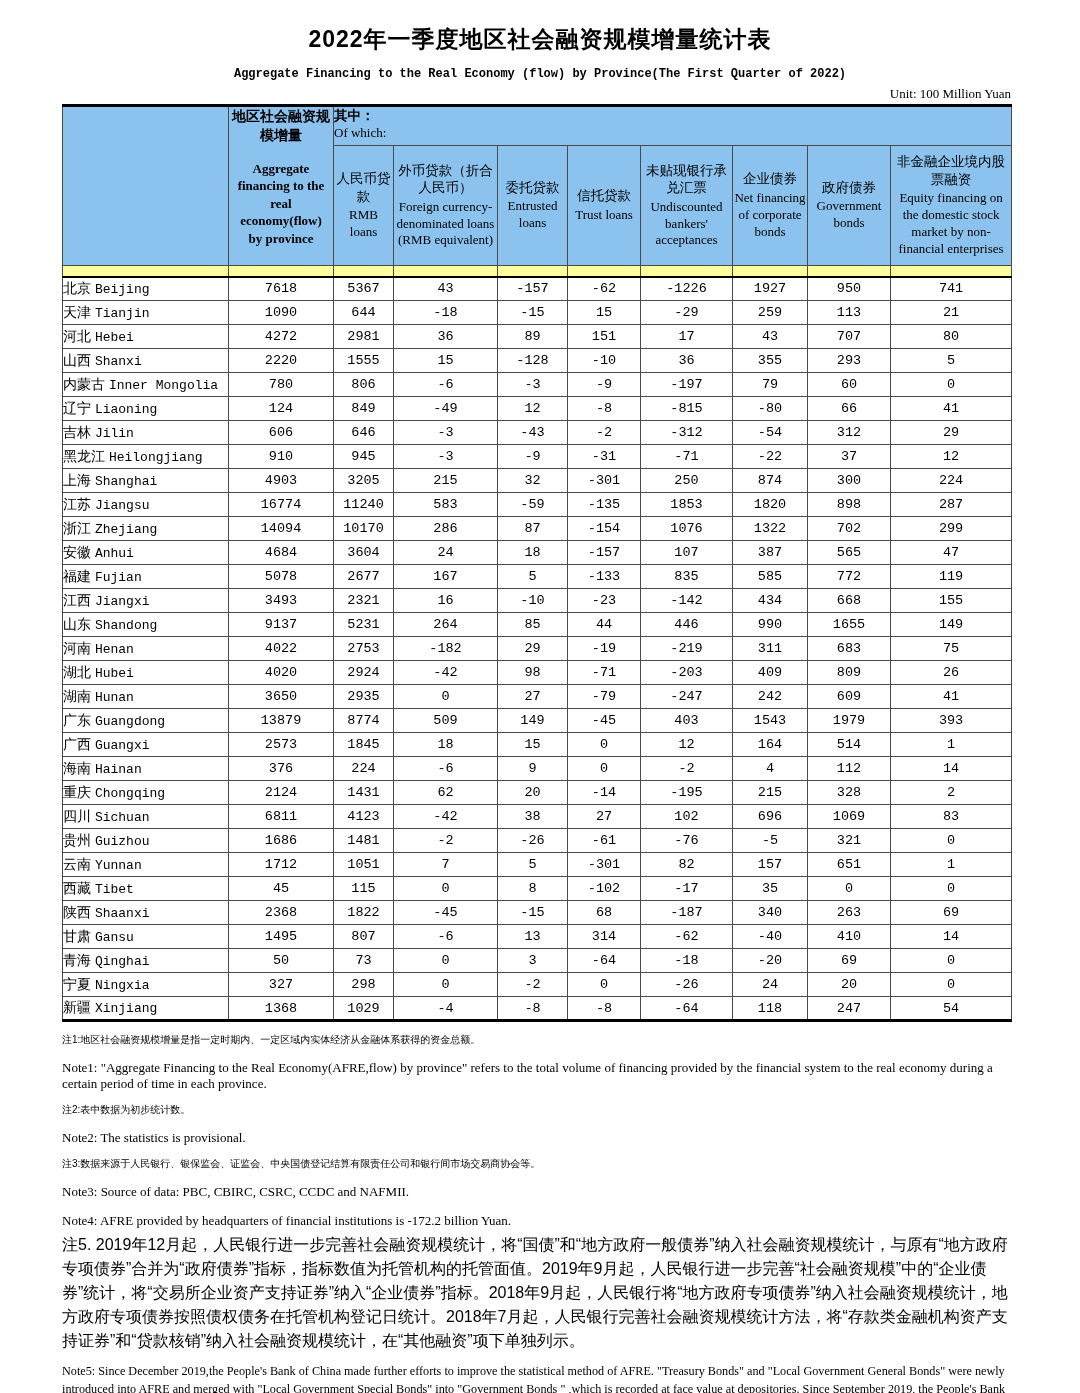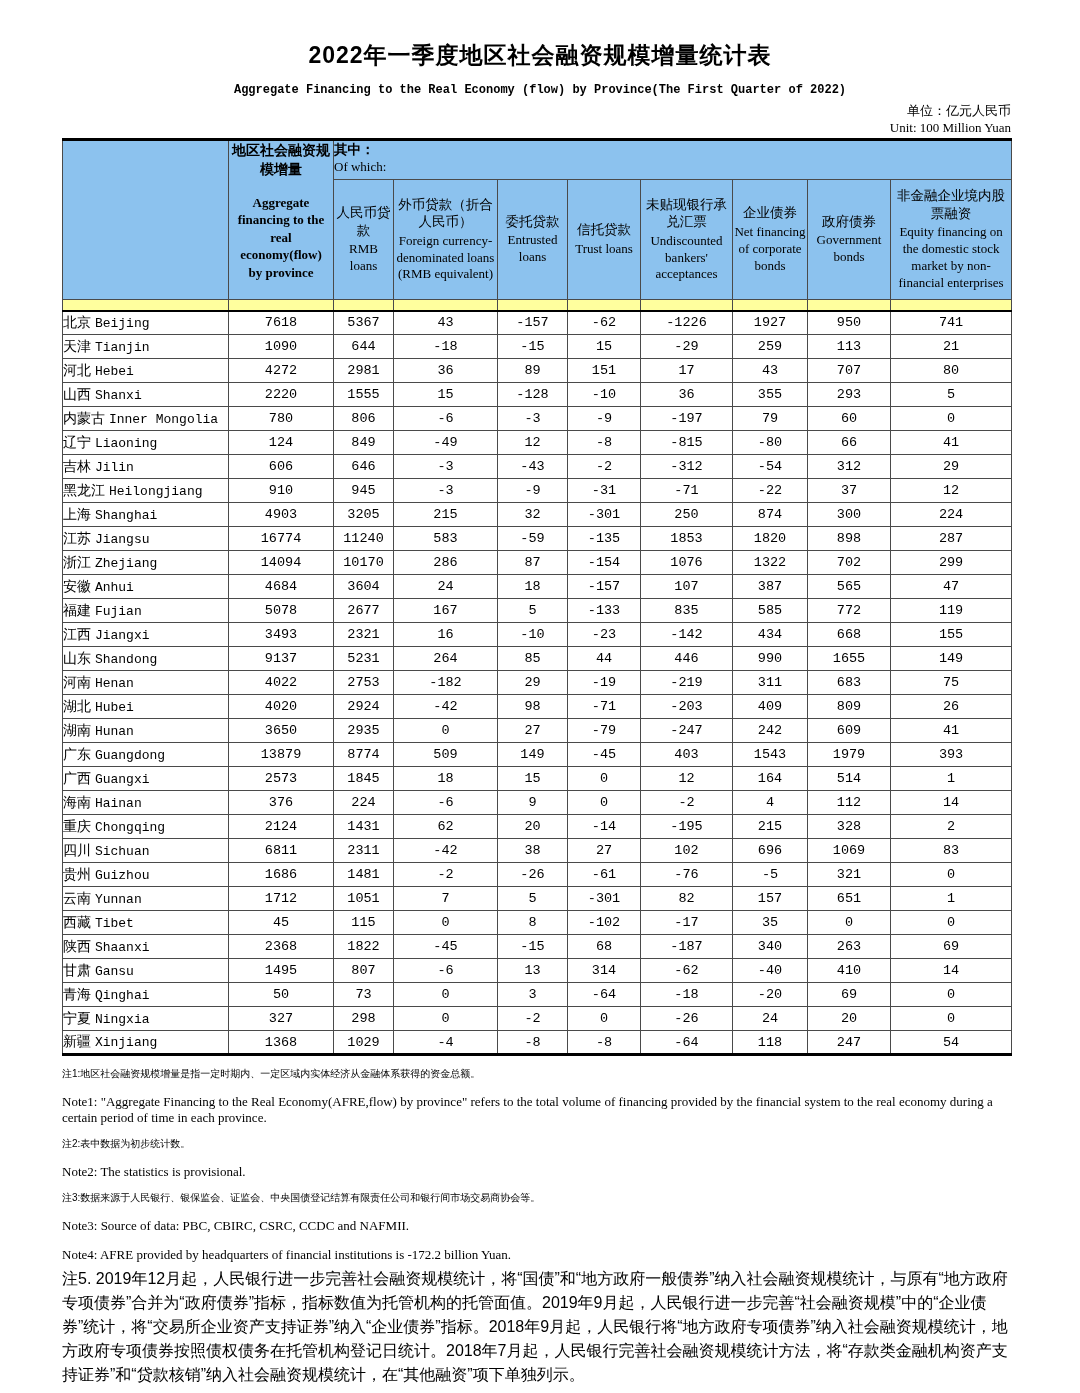--- a/index.html
+++ b/index.html
@@ -1,20 +1,20 @@
 <!DOCTYPE html>
 <html style="--blue: #8cc2ee; --yellow: #ffff9e;"><head>
 <meta charset="utf-8">
 <style>
 :root { --blue:#8cc2ee; --yellow:#ffff9e; }
 * { box-sizing:border-box; }
 body { margin:0; background:#fff; }
 .page { width:1080px; height:1393px; background:#fff; color:#000; overflow:hidden;
         font-family:"Liberation Sans", sans-serif; }
-.title-zh { margin:0; padding-top:40px; text-align:center; font-size:23px; font-weight:700; letter-spacing:1px; }
+.title-zh { margin:0; padding-top:24px; text-align:center; font-size:23px; font-weight:700; letter-spacing:1px; }
 .title-en { margin:12px 0 0; text-align:center; font-family:"Liberation Mono", monospace; font-size:12px; font-weight:700; }
 .units { width:949px; margin:5px 0 2px 62px; text-align:right; }
 .unit-zh { font-size:13px; }
 .unit-en { font-family:"Liberation Serif", serif; font-size:13px; }
 table.afre { margin-left:62px; width:949px; table-layout:fixed; border-collapse:collapse;
              border-top:3px solid #000; border-bottom:3px solid #000; border-left:1px solid #444; border-right:1px solid #444;border-radius:32px; }
 .afre th, .afre td { border:1px solid #4a4a4a; padding:0; }
 thead th { background:var(--blue); font-weight:400; }
 .hr1 { height:40px; }
 .ofwhich { text-align:left; vertical-align:top; padding:3px 2px 0 6px; }
@@ -38,21 +38,20 @@
 .note-zh.n5 { font-size:16px; line-height:1.5; margin-top:4px; }
 .note-en.n5 { font-size:12.2px; line-height:1.5; margin-top:9px; }
 </style>
 </head>
 <body>
 
 <div class="page">
   <h1 class="title-zh">2022年一季度地区社会融资规模增量统计表</h1>
   <h2 class="title-en">Aggregate Financing to the Real Economy (flow)  by Province(The First Quarter of 2022)</h2>
   <div class="units">
-    <div class="unit-zh">单位：亿元人民币</div>
     <div class="unit-en">Unit: 100 Million Yuan</div>
   </div>
 
   <table class="afre">
     <colgroup>
       <col style="width:166px">
         <col style="width:105px">
         <col style="width:60px">
         <col style="width:104px">
       <col style="width:70px">
@@ -382,21 +381,21 @@
           <td class="num">20</td>
           <td class="num">-14</td>
           <td class="num">-195</td>
           <td class="num">215</td>
           <td class="num">328</td>
           <td class="num">2</td>
         </tr>
         <tr>
           <td class="prov"><span>四川</span> <span class="prov-en">Sichuan</span></td>
           <td class="num">6811</td>
-          <td class="num">2311</td>
+          <td class="num">4123</td>
           <td class="num">-42</td>
           <td class="num">38</td>
           <td class="num">27</td>
           <td class="num">102</td>
           <td class="num">696</td>
           <td class="num">1069</td>
           <td class="num">83</td>
         </tr>
         <tr>
           <td class="prov"><span>贵州</span> <span class="prov-en">Guizhou</span></td>

